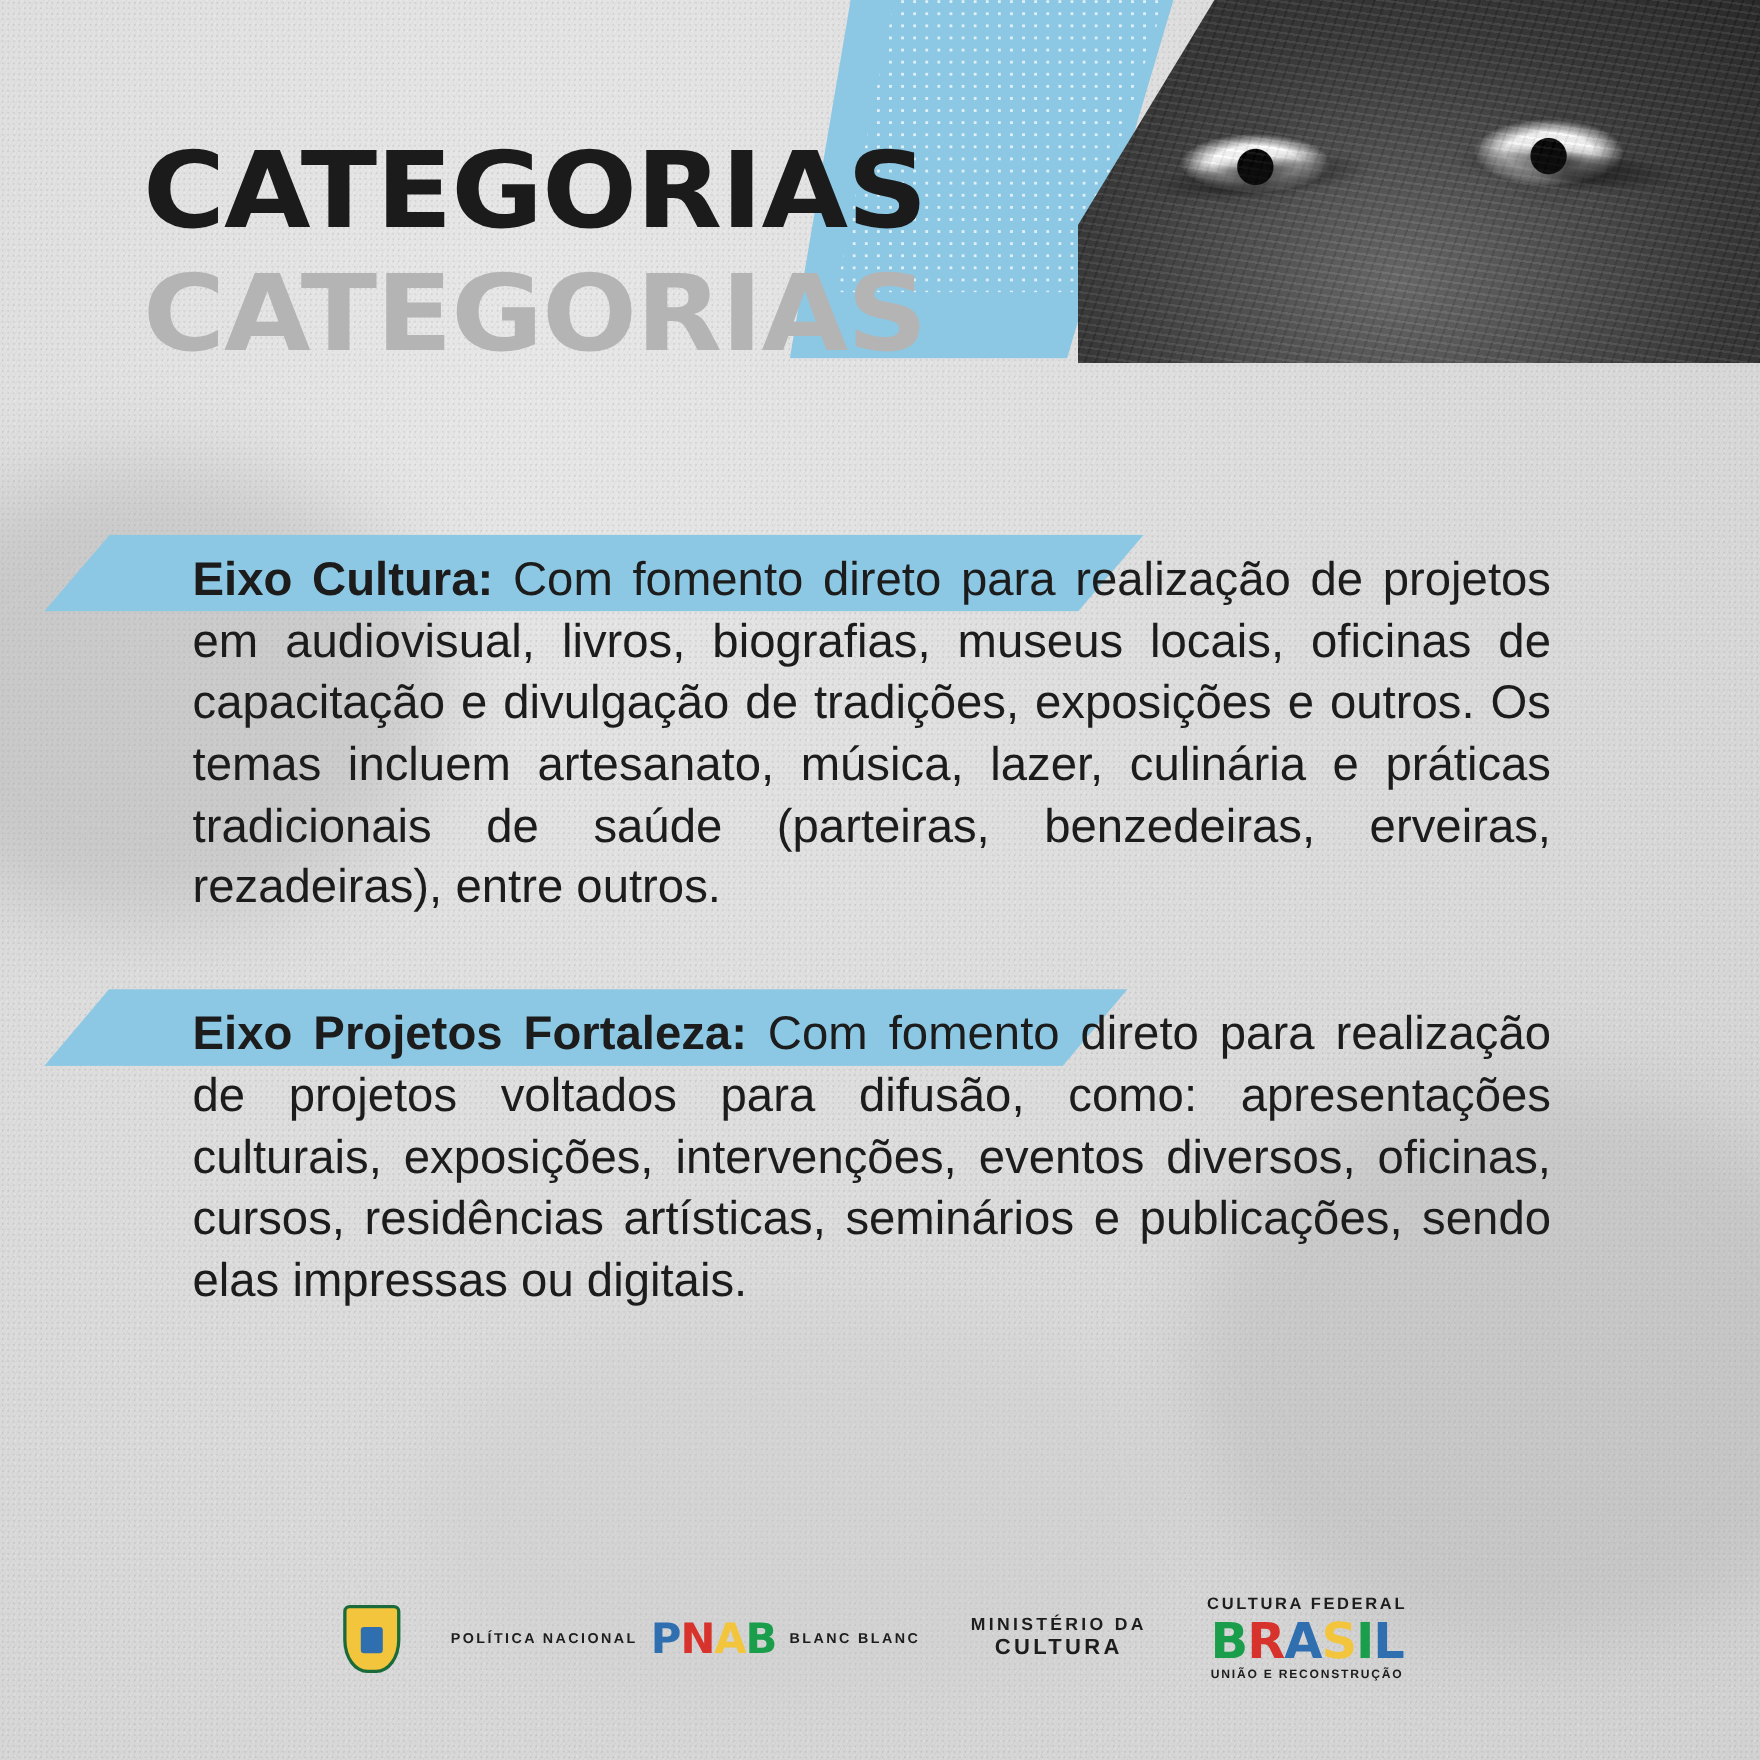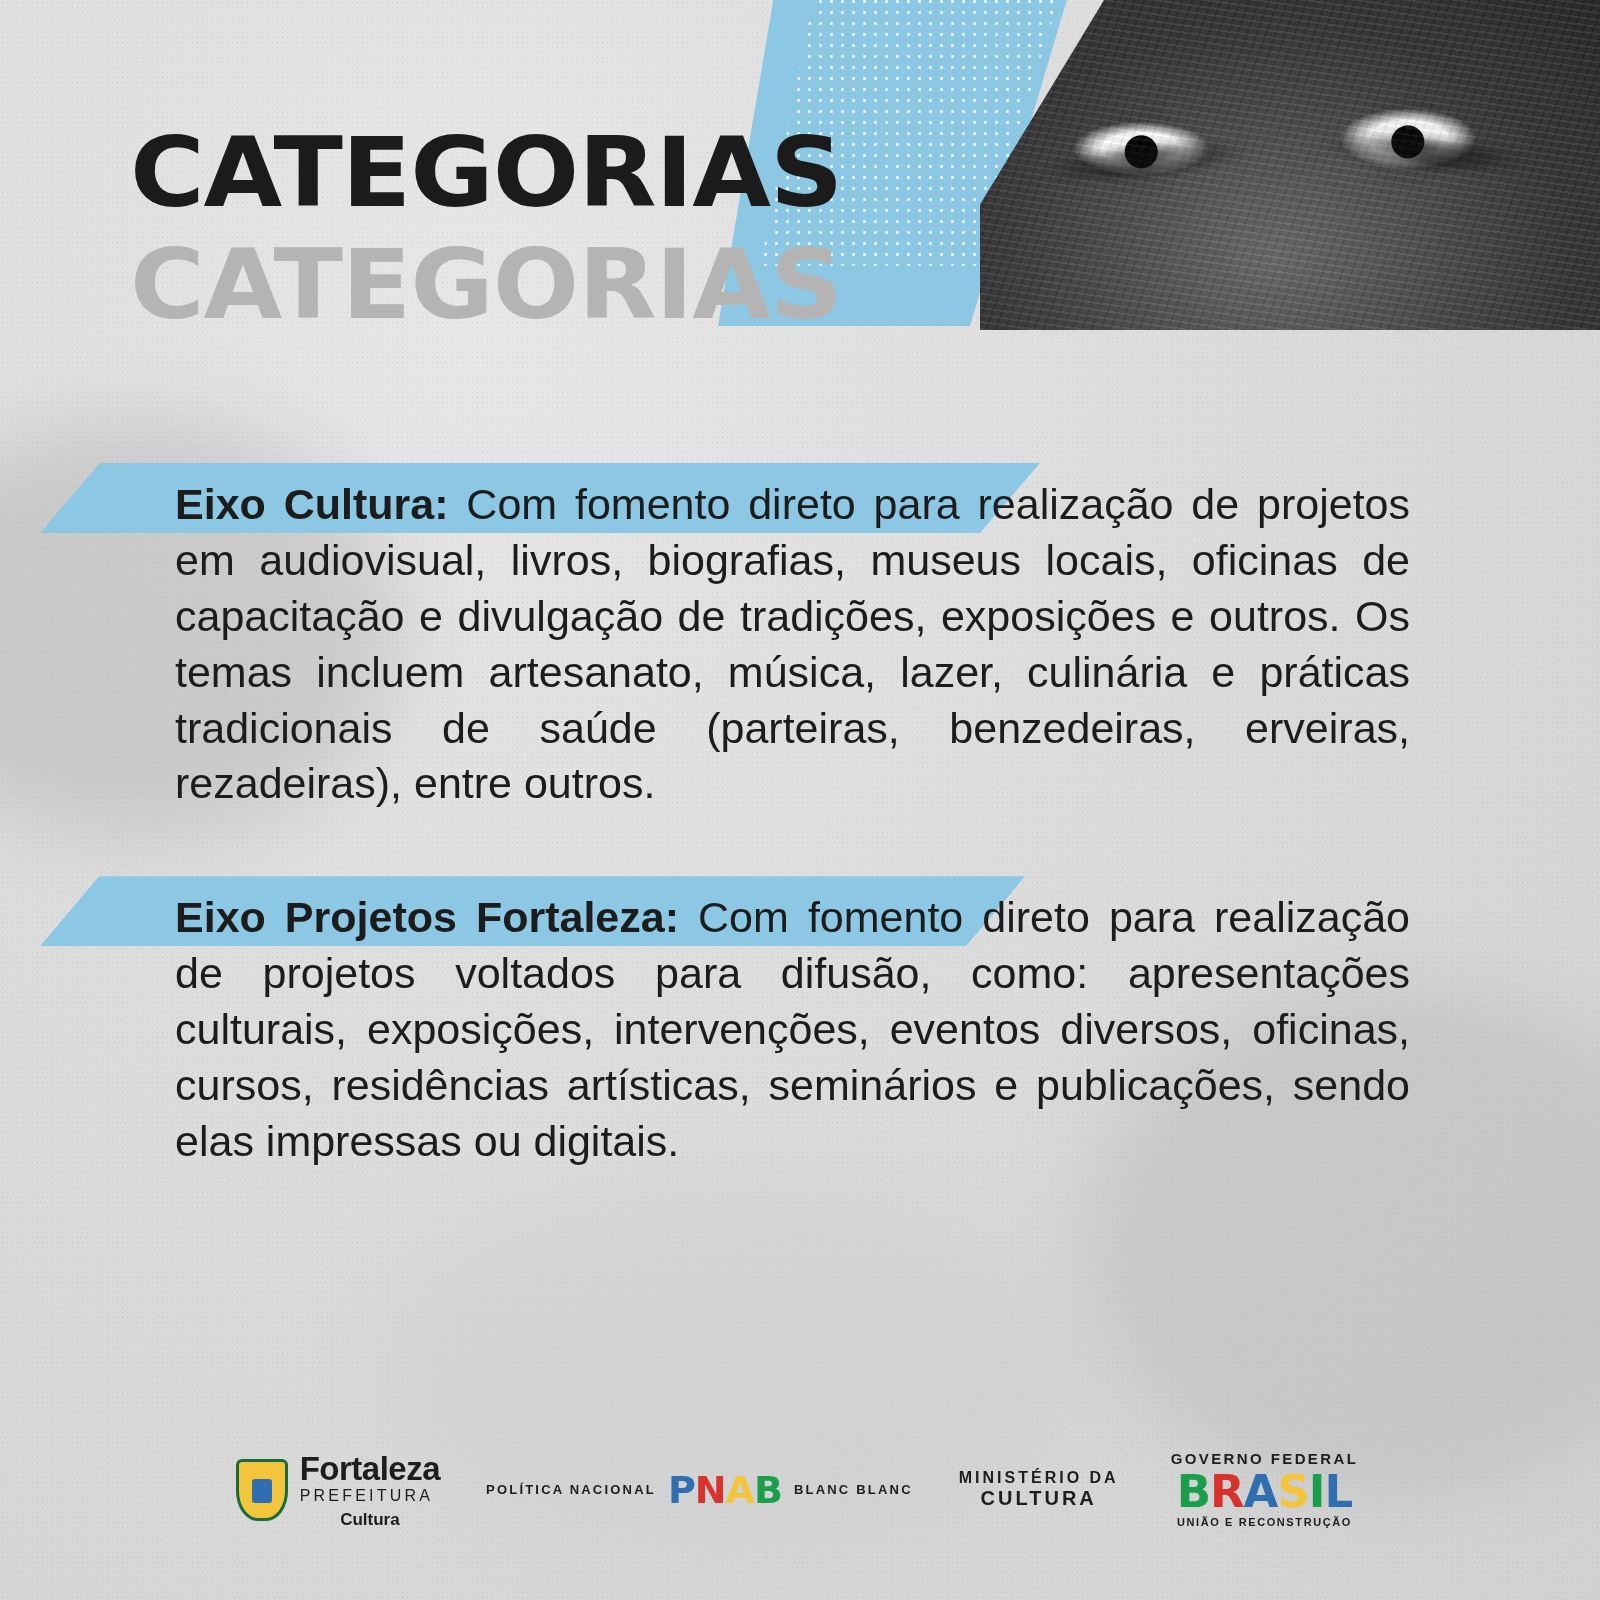--- a/index.html
+++ b/index.html
@@ -138,21 +138,21 @@
     line-height: .95;
     color: #b4b4b4;
     transform: scaleX(1.06);
     transform-origin: left center;
   }
 
   
   .content {
     position: absolute;
     left: 175px;
-    top: 477px;
+    top: 500px;
     width: 1235px;
   }
   .block { position: relative; margin-bottom: 78px; }
 
   .highlight {
     position: absolute;
     background: #8cc8e4;
     height: 70px;
     top: -14px;
     left: -135px;
@@ -276,43 +276,38 @@
       <div class="highlight h2"></div>
       <div class="para"><b>Eixo Projetos Fortaleza:</b><span> Com fomento direto para realização de projetos voltados para difusão, como: apresentações culturais, exposições, intervenções, eventos diversos, oficinas, cursos, residências artísticas, seminários e publicações, sendo elas impressas ou digitais.</span></div>
     </div>
 
   </div>
 
   <div class="footer">
 
     <div class="logo">
       <div class="crest"></div>
-      <div class="fortaleza-text">
-        <div class="t1">Fortaleza</div>
-        <div class="t2">PREFEITURA</div>
-        <div class="t3">Cultura</div>
-      </div>
     </div>
 
     <div class="logo pnab">
       <div class="top">POLÍTICA NACIONAL</div>
       <div class="mid"><span class="p">P</span><span class="n">N</span><span class="a">A</span><span class="b">B</span></div>
       <div class="bot">BLANC BLANC</div>
     </div>
 
     <div class="logo min">
       <div>
         <div class="l1">MINISTÉRIO DA</div>
         <div class="l2">CULTURA</div>
       </div>
     </div>
 
     <div class="logo gov">
       <div>
-        <div class="g1">GOVERNO FEDERAL</div>
+        <div class="g1">CULTURA FEDERAL</div>
         <div class="g2"><span class="c1">B</span><span class="c2">R</span><span class="c3">A</span><span class="c4">S</span><span class="c1">I</span><span class="c3">L</span></div>
         <div class="g3">UNIÃO E RECONSTRUÇÃO</div>
       </div>
     </div>
 
   </div>
 
 </div>
 
 </body></html>

